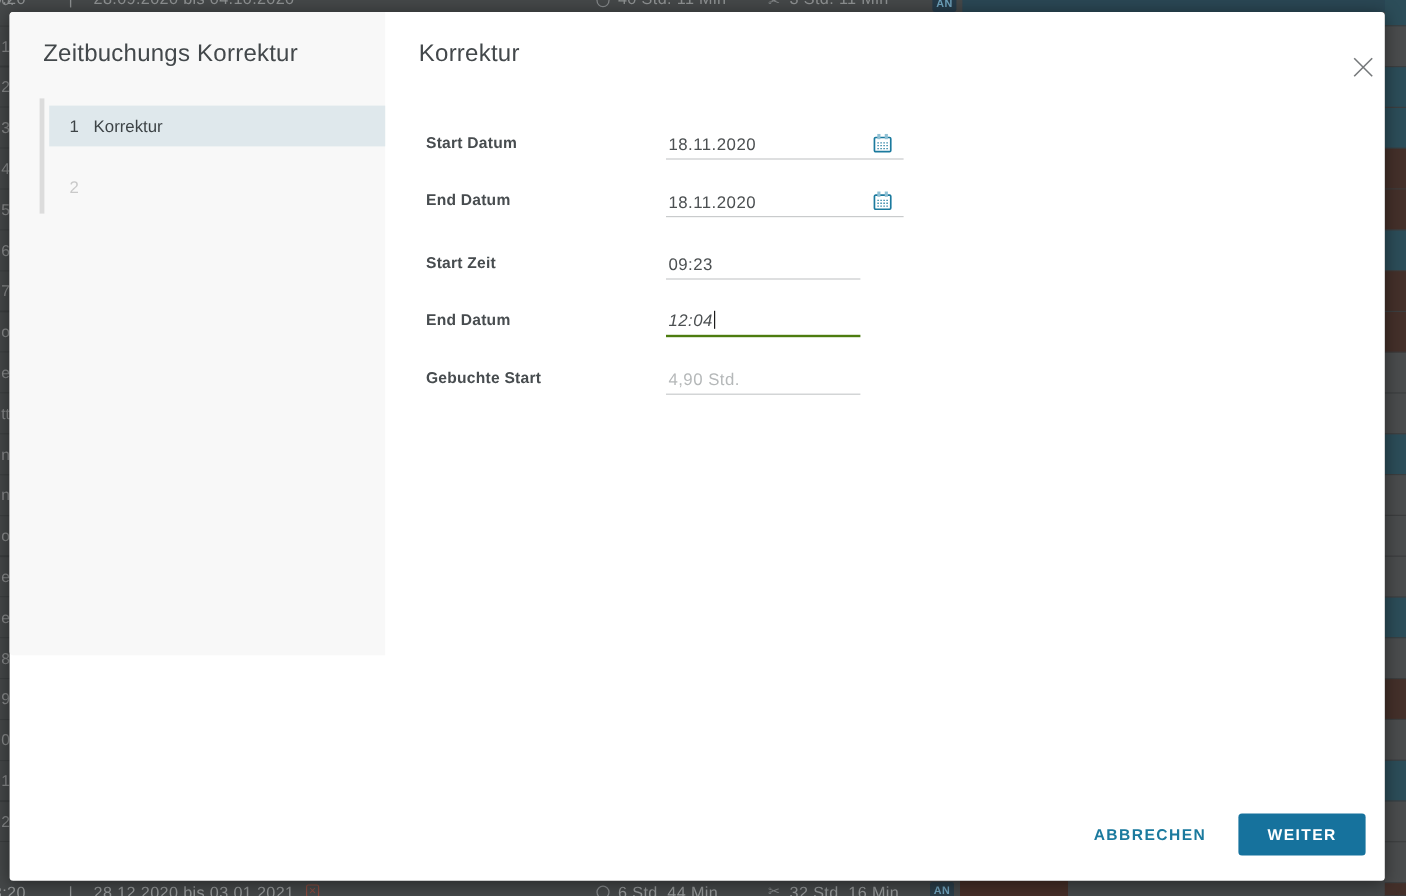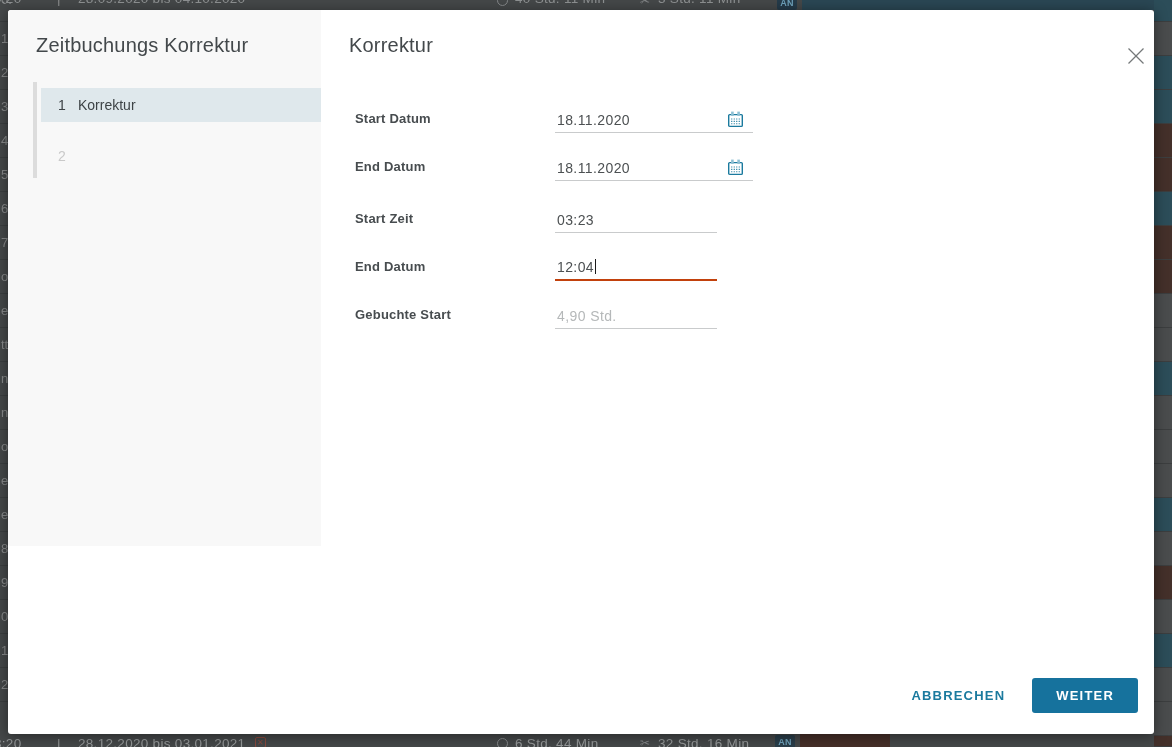--- a/index.html
+++ b/index.html
@@ -56,21 +56,21 @@
   .row-0 { top:87px; } .row-1 { top:135px; } .row-2 { top:187px; }
   .row-3 { top:235px; } .row-4 { top:283px; }
   .row .flabel { position:absolute; left:0; bottom:7px; font-size:13px; font-weight:700;
     color:#474c4f; letter-spacing:.2px;text-align:center; }
   .field-line { position:absolute; left:200px; bottom:0; height:32px;
     border-bottom:1px solid #c9cbcc; cursor:text; }
   .field-date { width:198px; }
   .field-time { width:162px; }
   .field-line .val { position:absolute; left:2px; bottom:4px; font-size:14px;
     color:#4c5052; letter-spacing:.4px; white-space:nowrap; }
-  .field-active { border-bottom:2px solid #c2410c; }
+  .field-active { border-bottom:2px solid #4d7c0f;font-style:italic; }
   .field-disabled .val { color:#b5b8b9; }
   .cal-icon { position:absolute; right:9px; bottom:4px; width:17px; height:17px; cursor:pointer; }
   .caret { display:inline-block; width:1px; height:15px; background:#1b1b1b;
     vertical-align:-2px; margin-left:1px; animation:blink 1.1s steps(2,start) infinite; }
   @keyframes blink { 50% { opacity:0; } }
 
   .footer { position:absolute; right:16px; bottom:21px; display:flex; align-items:center; gap:27px; }
   .btn-cancel { background:none; border:none; color:#1b7a9e; font-family:inherit;
     font-size:13px; font-weight:700; letter-spacing:1.2px; cursor:pointer; }
   .btn-next { background:#16729d; border:none; color:#ffffff; font-family:inherit;
@@ -207,21 +207,21 @@
               <rect x="10.3" y="0.6" width="2.6" height="4.4" fill="#8fc0d4"></rect>
               <path d="M4.2 8h8.6 M4.2 10.4h8.6 M4.2 12.8h8.6" stroke="#1b7a9e" stroke-width="1.1" stroke-dasharray="1.1 1.4" fill="none"></path>
             </svg>
           </span>
         </div>
       </div>
 
       <div class="row row-2">
         <span class="flabel">Start Zeit</span>
         <div class="field-line field-time">
-          <span class="val">03:23</span>
+          <span class="val">09:23</span>
         </div>
       </div>
 
       <div class="row row-3">
         <span class="flabel">End Datum</span>
         <div class="field-line field-time field-active">
           <span class="val"><span>12:04</span><span class="caret"></span></span>
         </div>
       </div>
 

